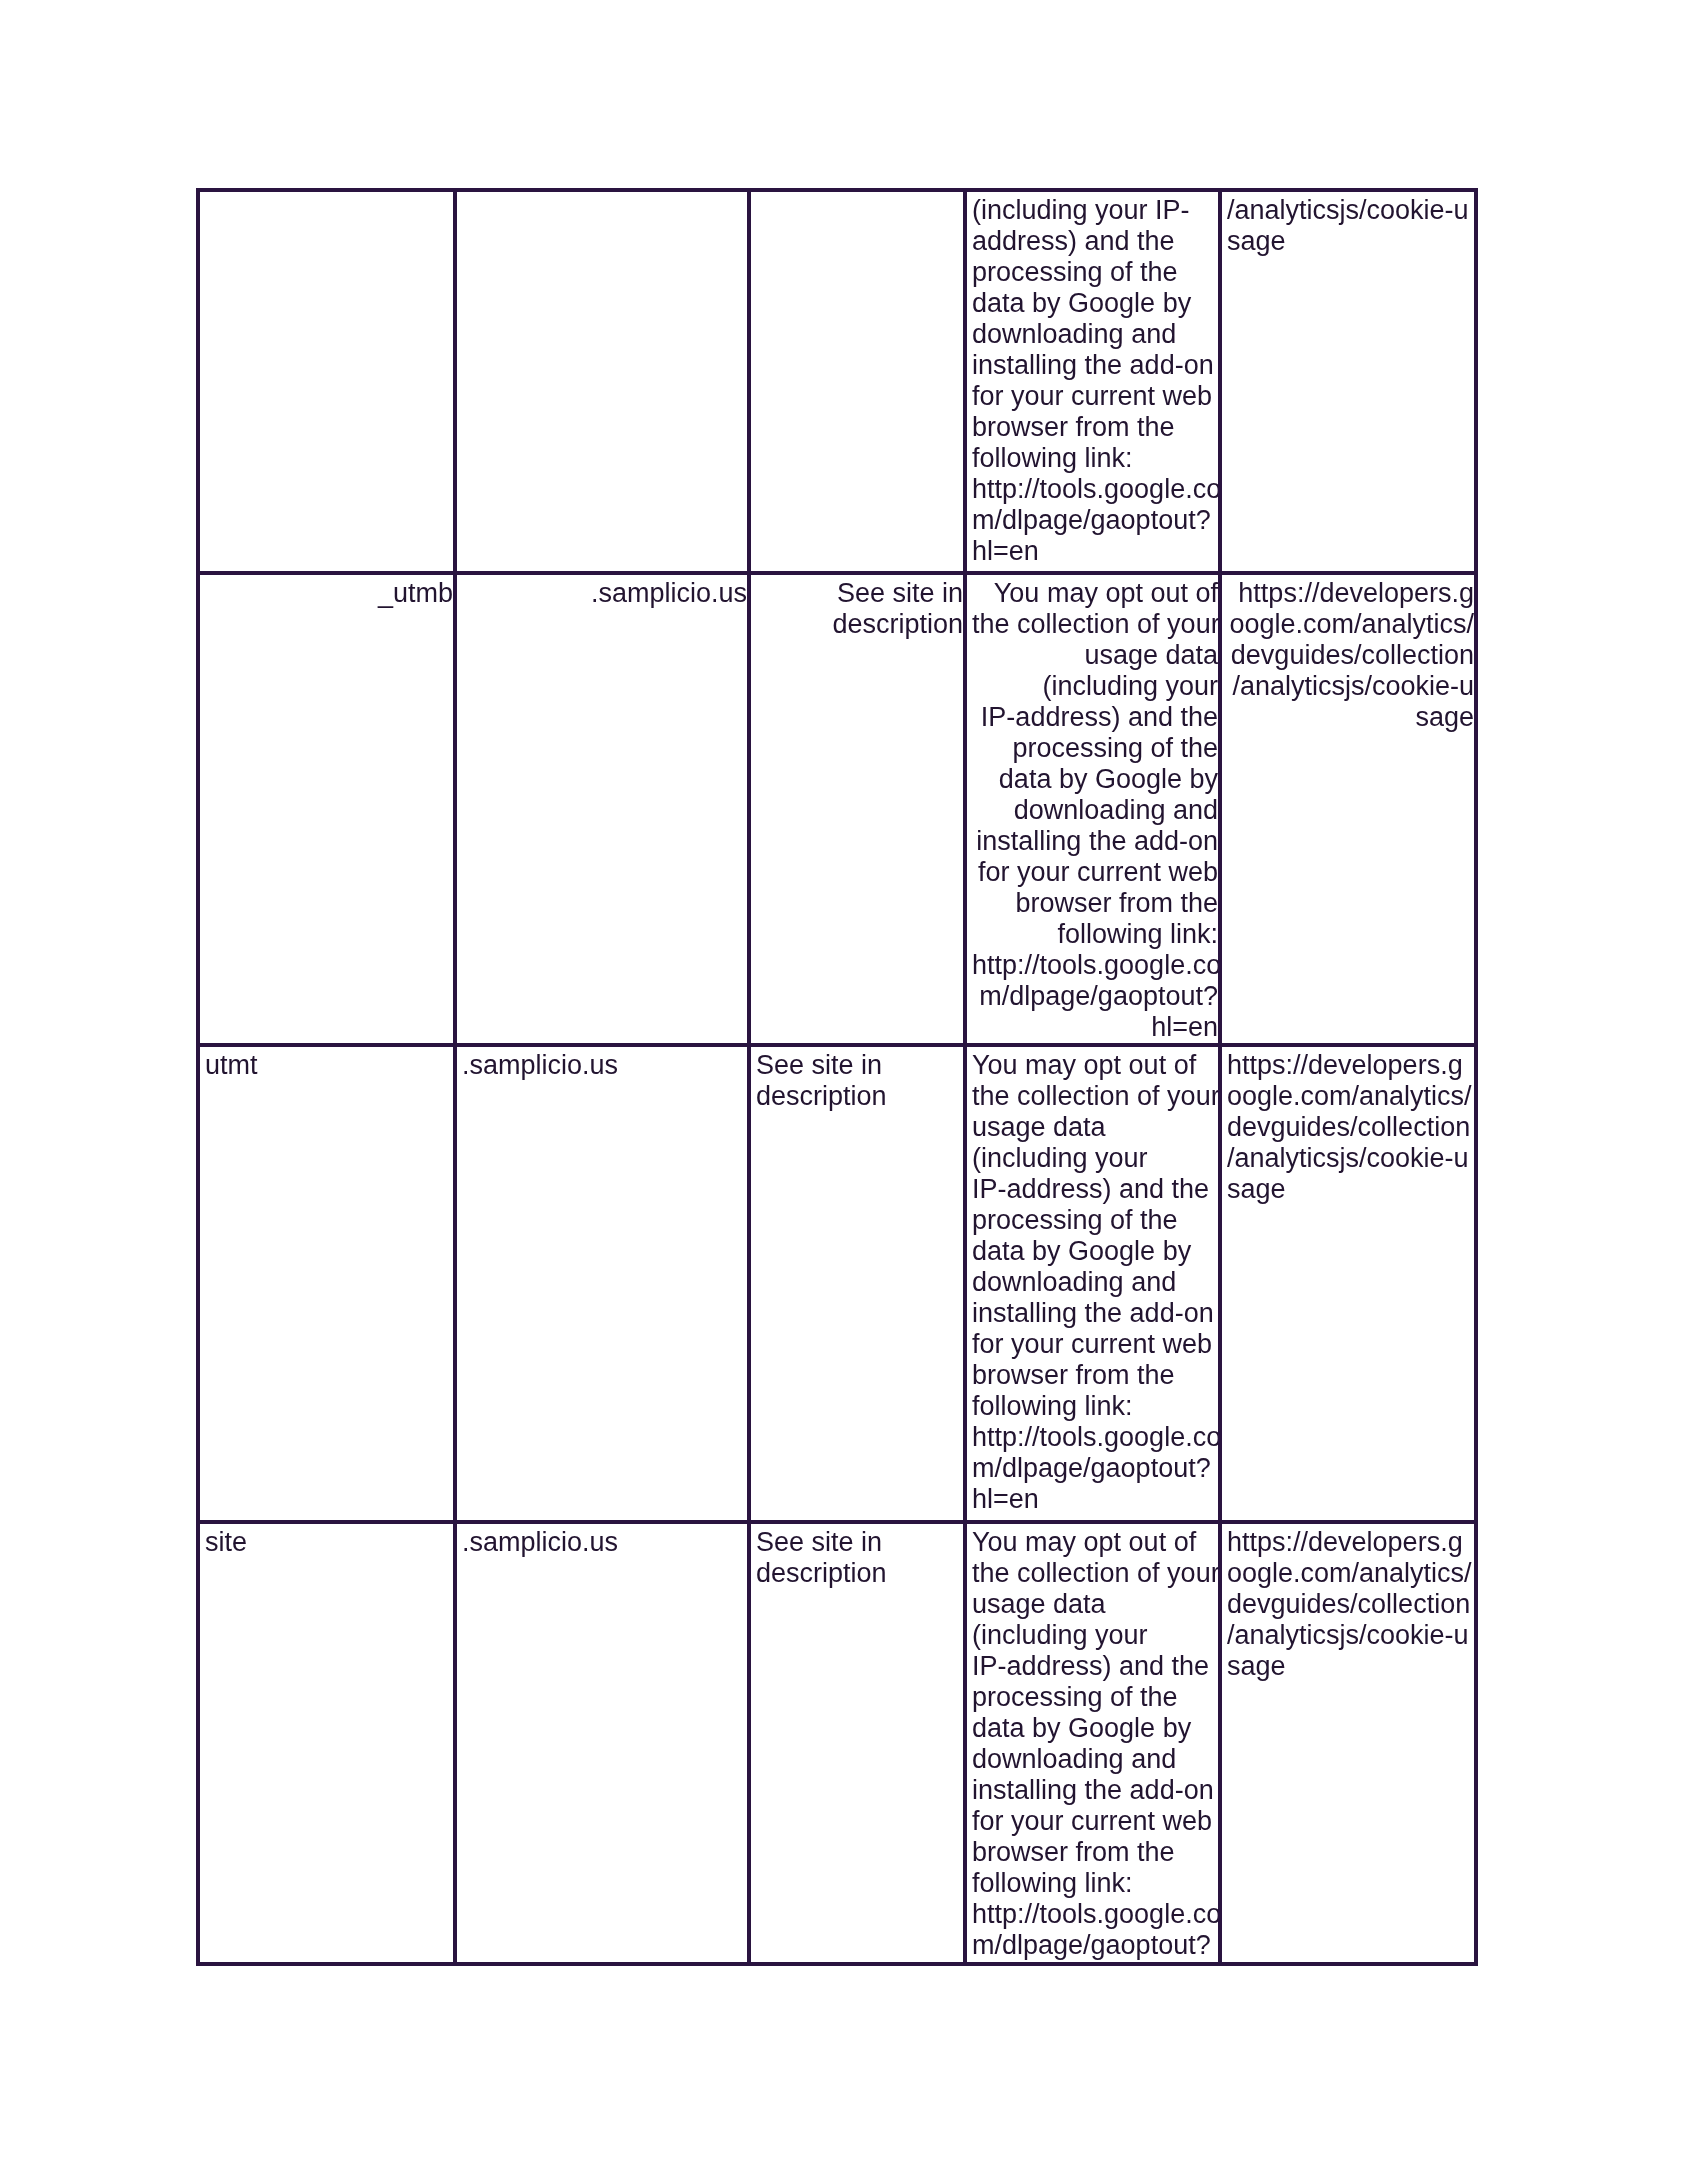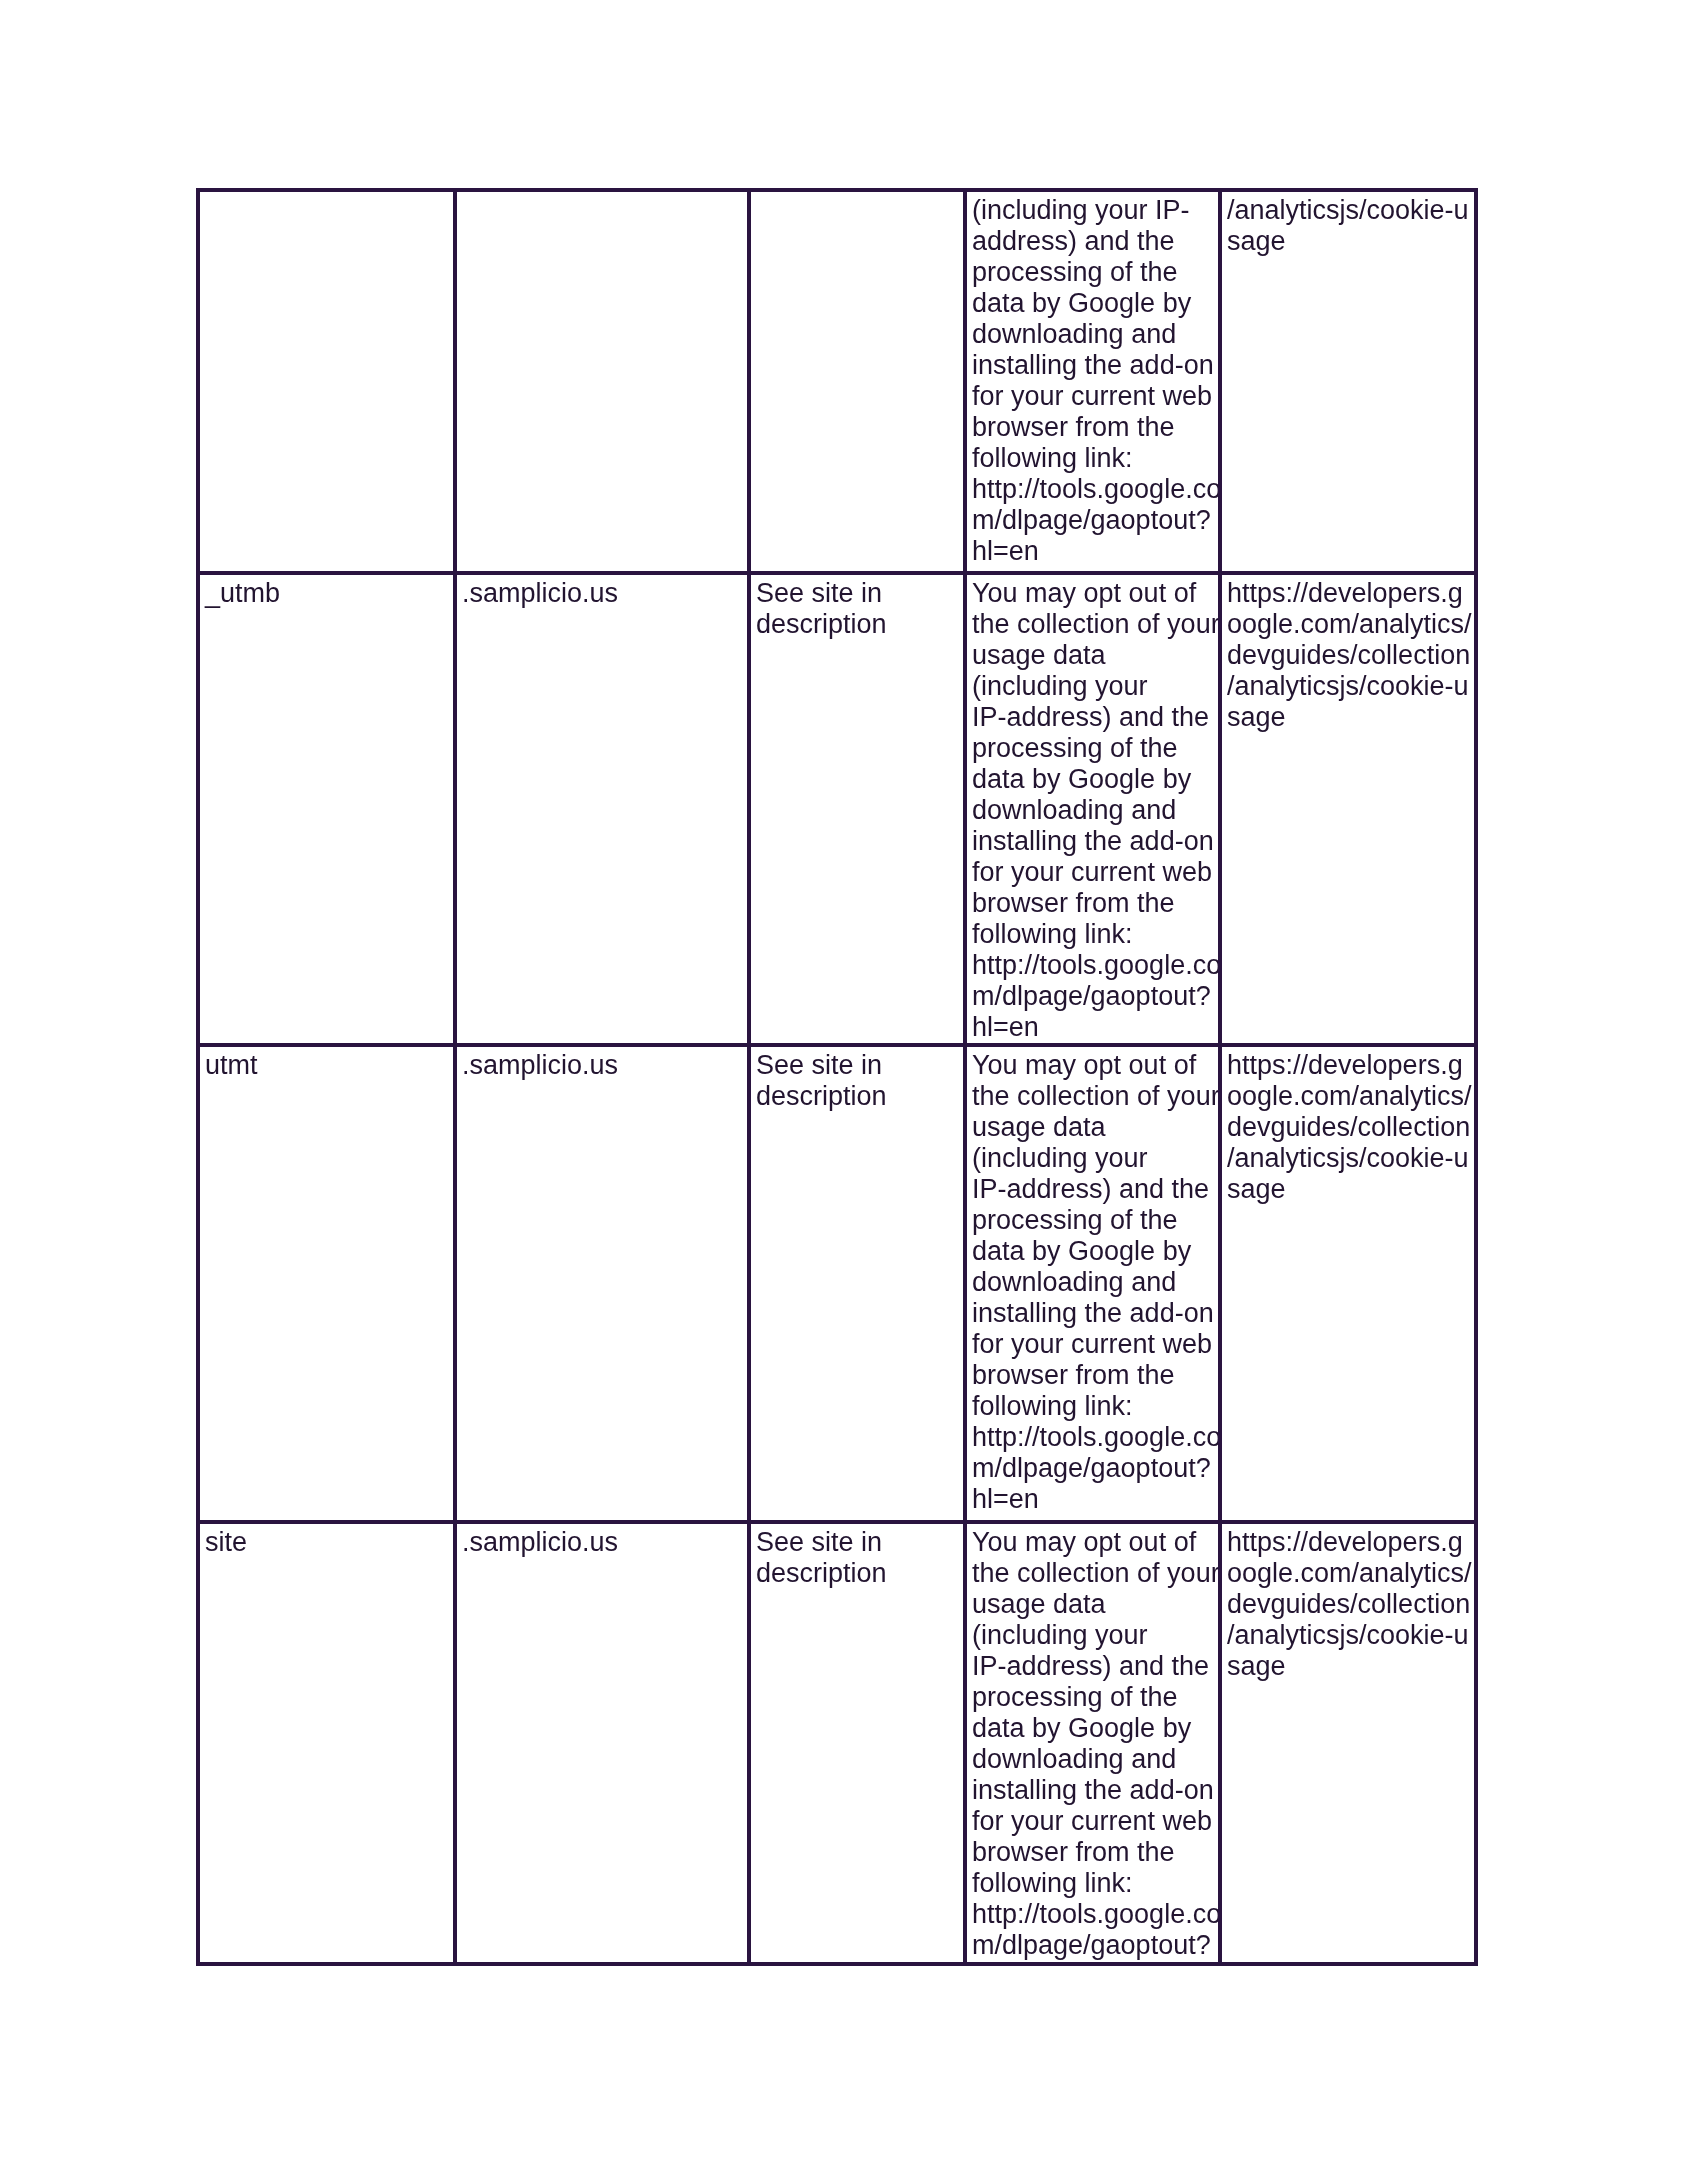--- a/index.html
+++ b/index.html
@@ -28,21 +28,21 @@
     vertical-align: top;
     padding: 3px 0 0 5px;
     font-size: 27px;
     line-height: 31px;
     color: #221430;
     white-space: pre;
     overflow: hidden;
     background: #ffffff;
   }
   tr.row-1 td { height: 376px; }
-  tr.row-2 td { height: 464px; }
+  tr.row-2 td { height: 464px; text-align: right; }
   tr.row-3 td { height: 470px; }
   tr.row-4 td { height: 435px; }
   col.c1 { width: 257px; }
   col.c2 { width: 294px; }
   col.c3 { width: 216px; }
   col.c4 { width: 255px; }
   col.c5 { width: 256px; }
 </style>
 </head>
 <body>

